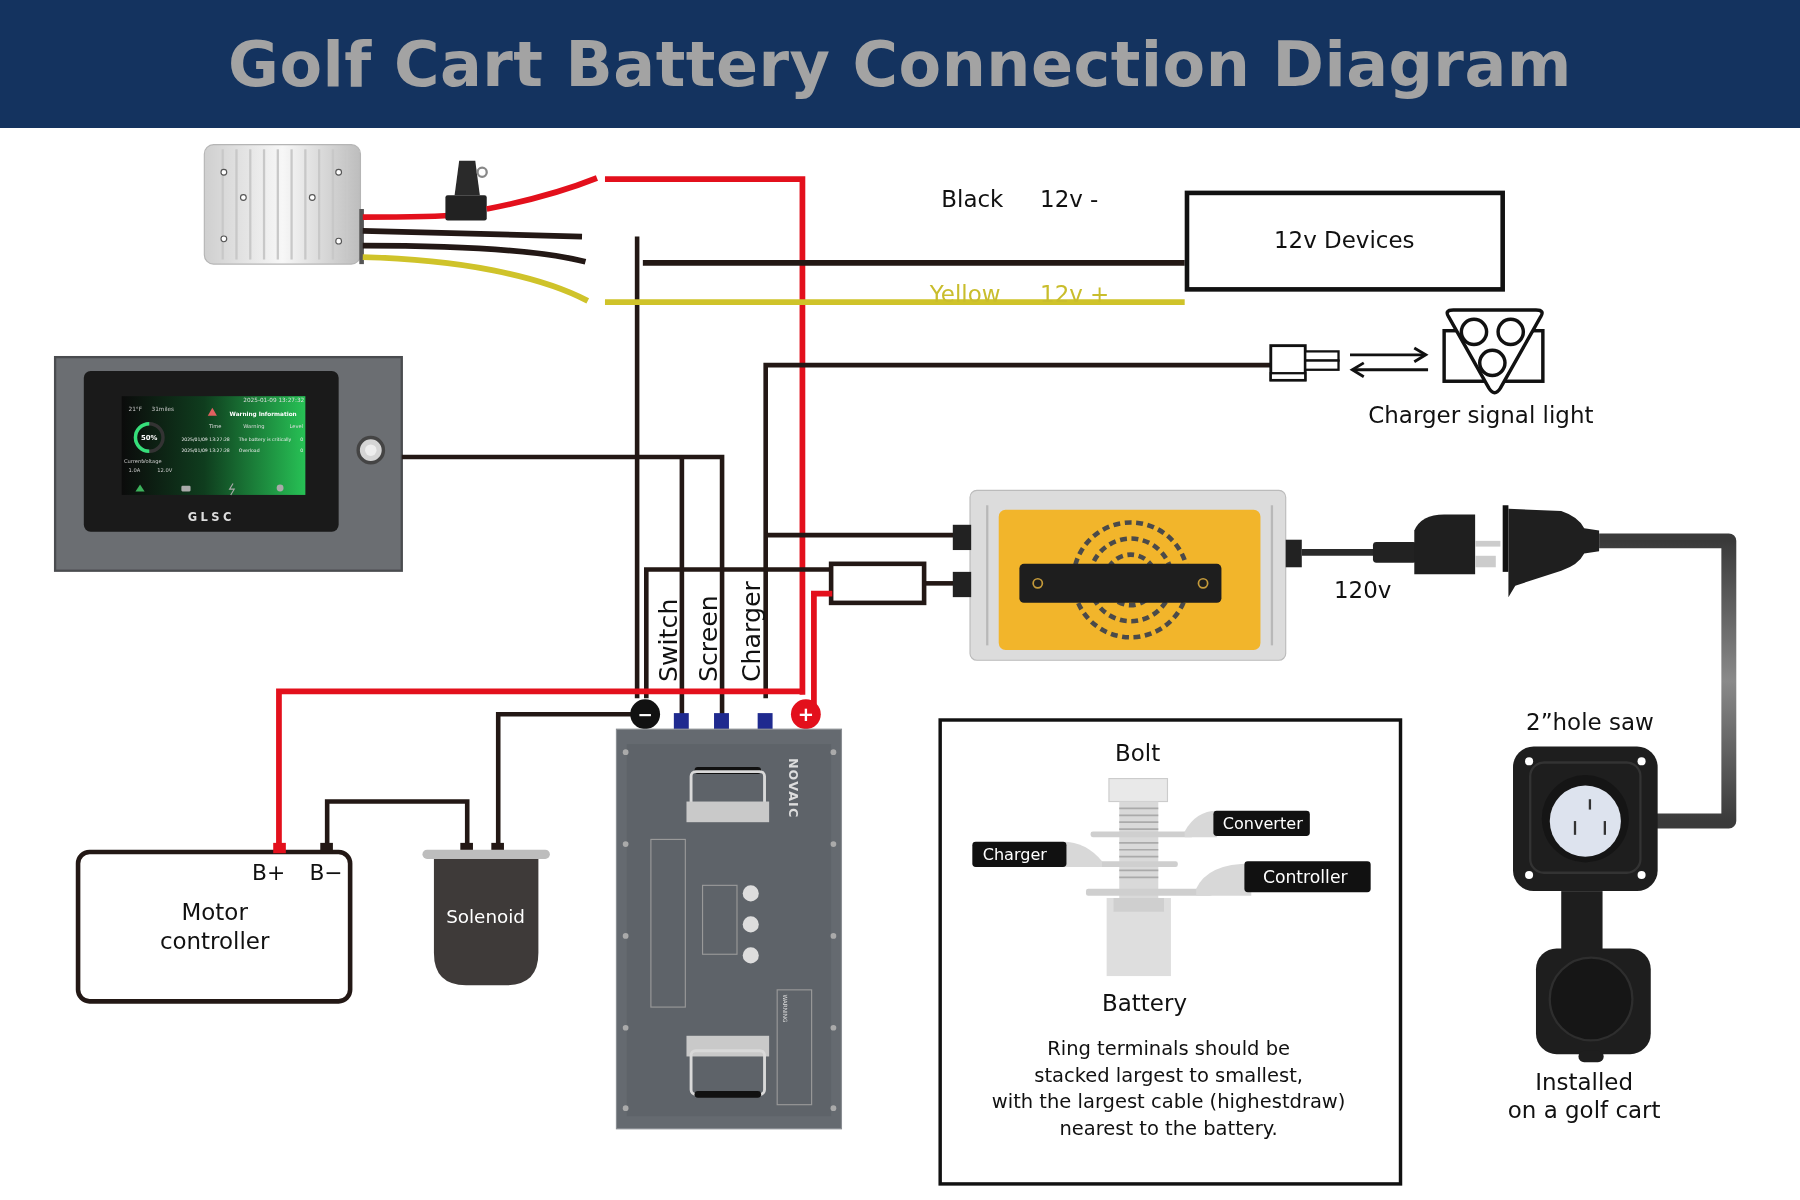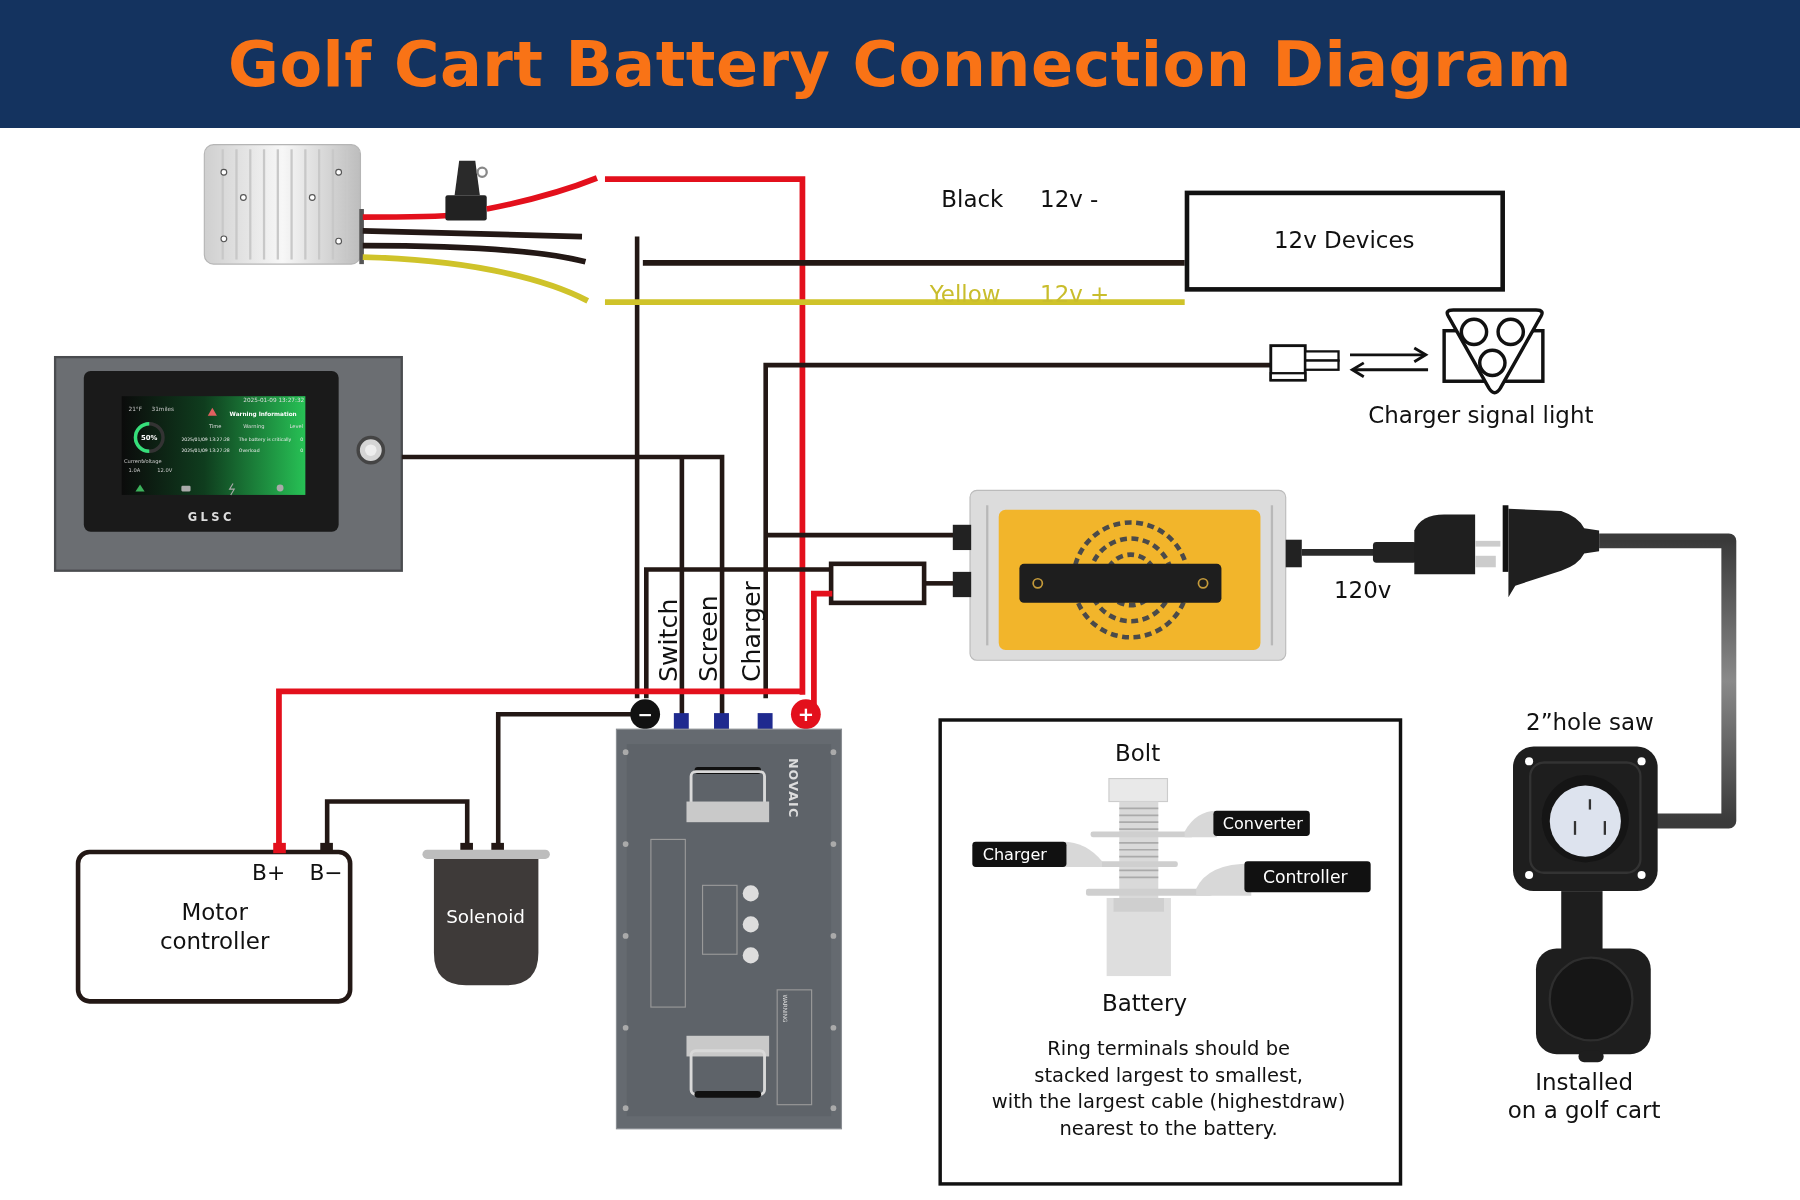--- a/index.html
+++ b/index.html
@@ -1,18 +1,18 @@
 <!DOCTYPE html>
 <html><head>
 <meta charset="utf-8">
 <style>
   html, body { margin: 0; padding: 0; background: #ffffff; }
   body { width: 1800px; height: 1200px; overflow: hidden; position: relative; font-family: "DejaVu Sans", sans-serif; }
   #header { position: absolute; left: 0; top: 0; width: 1800px; height: 128px; background: #14335f; display: flex; align-items: center; justify-content: center; }
-  #header h1 { margin: 16px; color: #f97316; font-family: "DejaVu Sans", sans-serif; font-weight: bold; font-size: 62px; letter-spacing: 0.5px; }
+  #header h1 { margin: 16px; color: #a3a3a3; font-family: "DejaVu Sans", sans-serif; font-weight: bold; font-size: 62px; letter-spacing: 0.5px; }
   #diagram { position: absolute; left: 0; top: 0; width: 1800px; height: 1200px; }
   svg text { font-family: "DejaVu Sans", sans-serif; }
 </style>
 </head>
 <body>
 
 <div id="header">
   <h1>Golf Cart Battery Connection Diagram</h1>
 </div>
 

